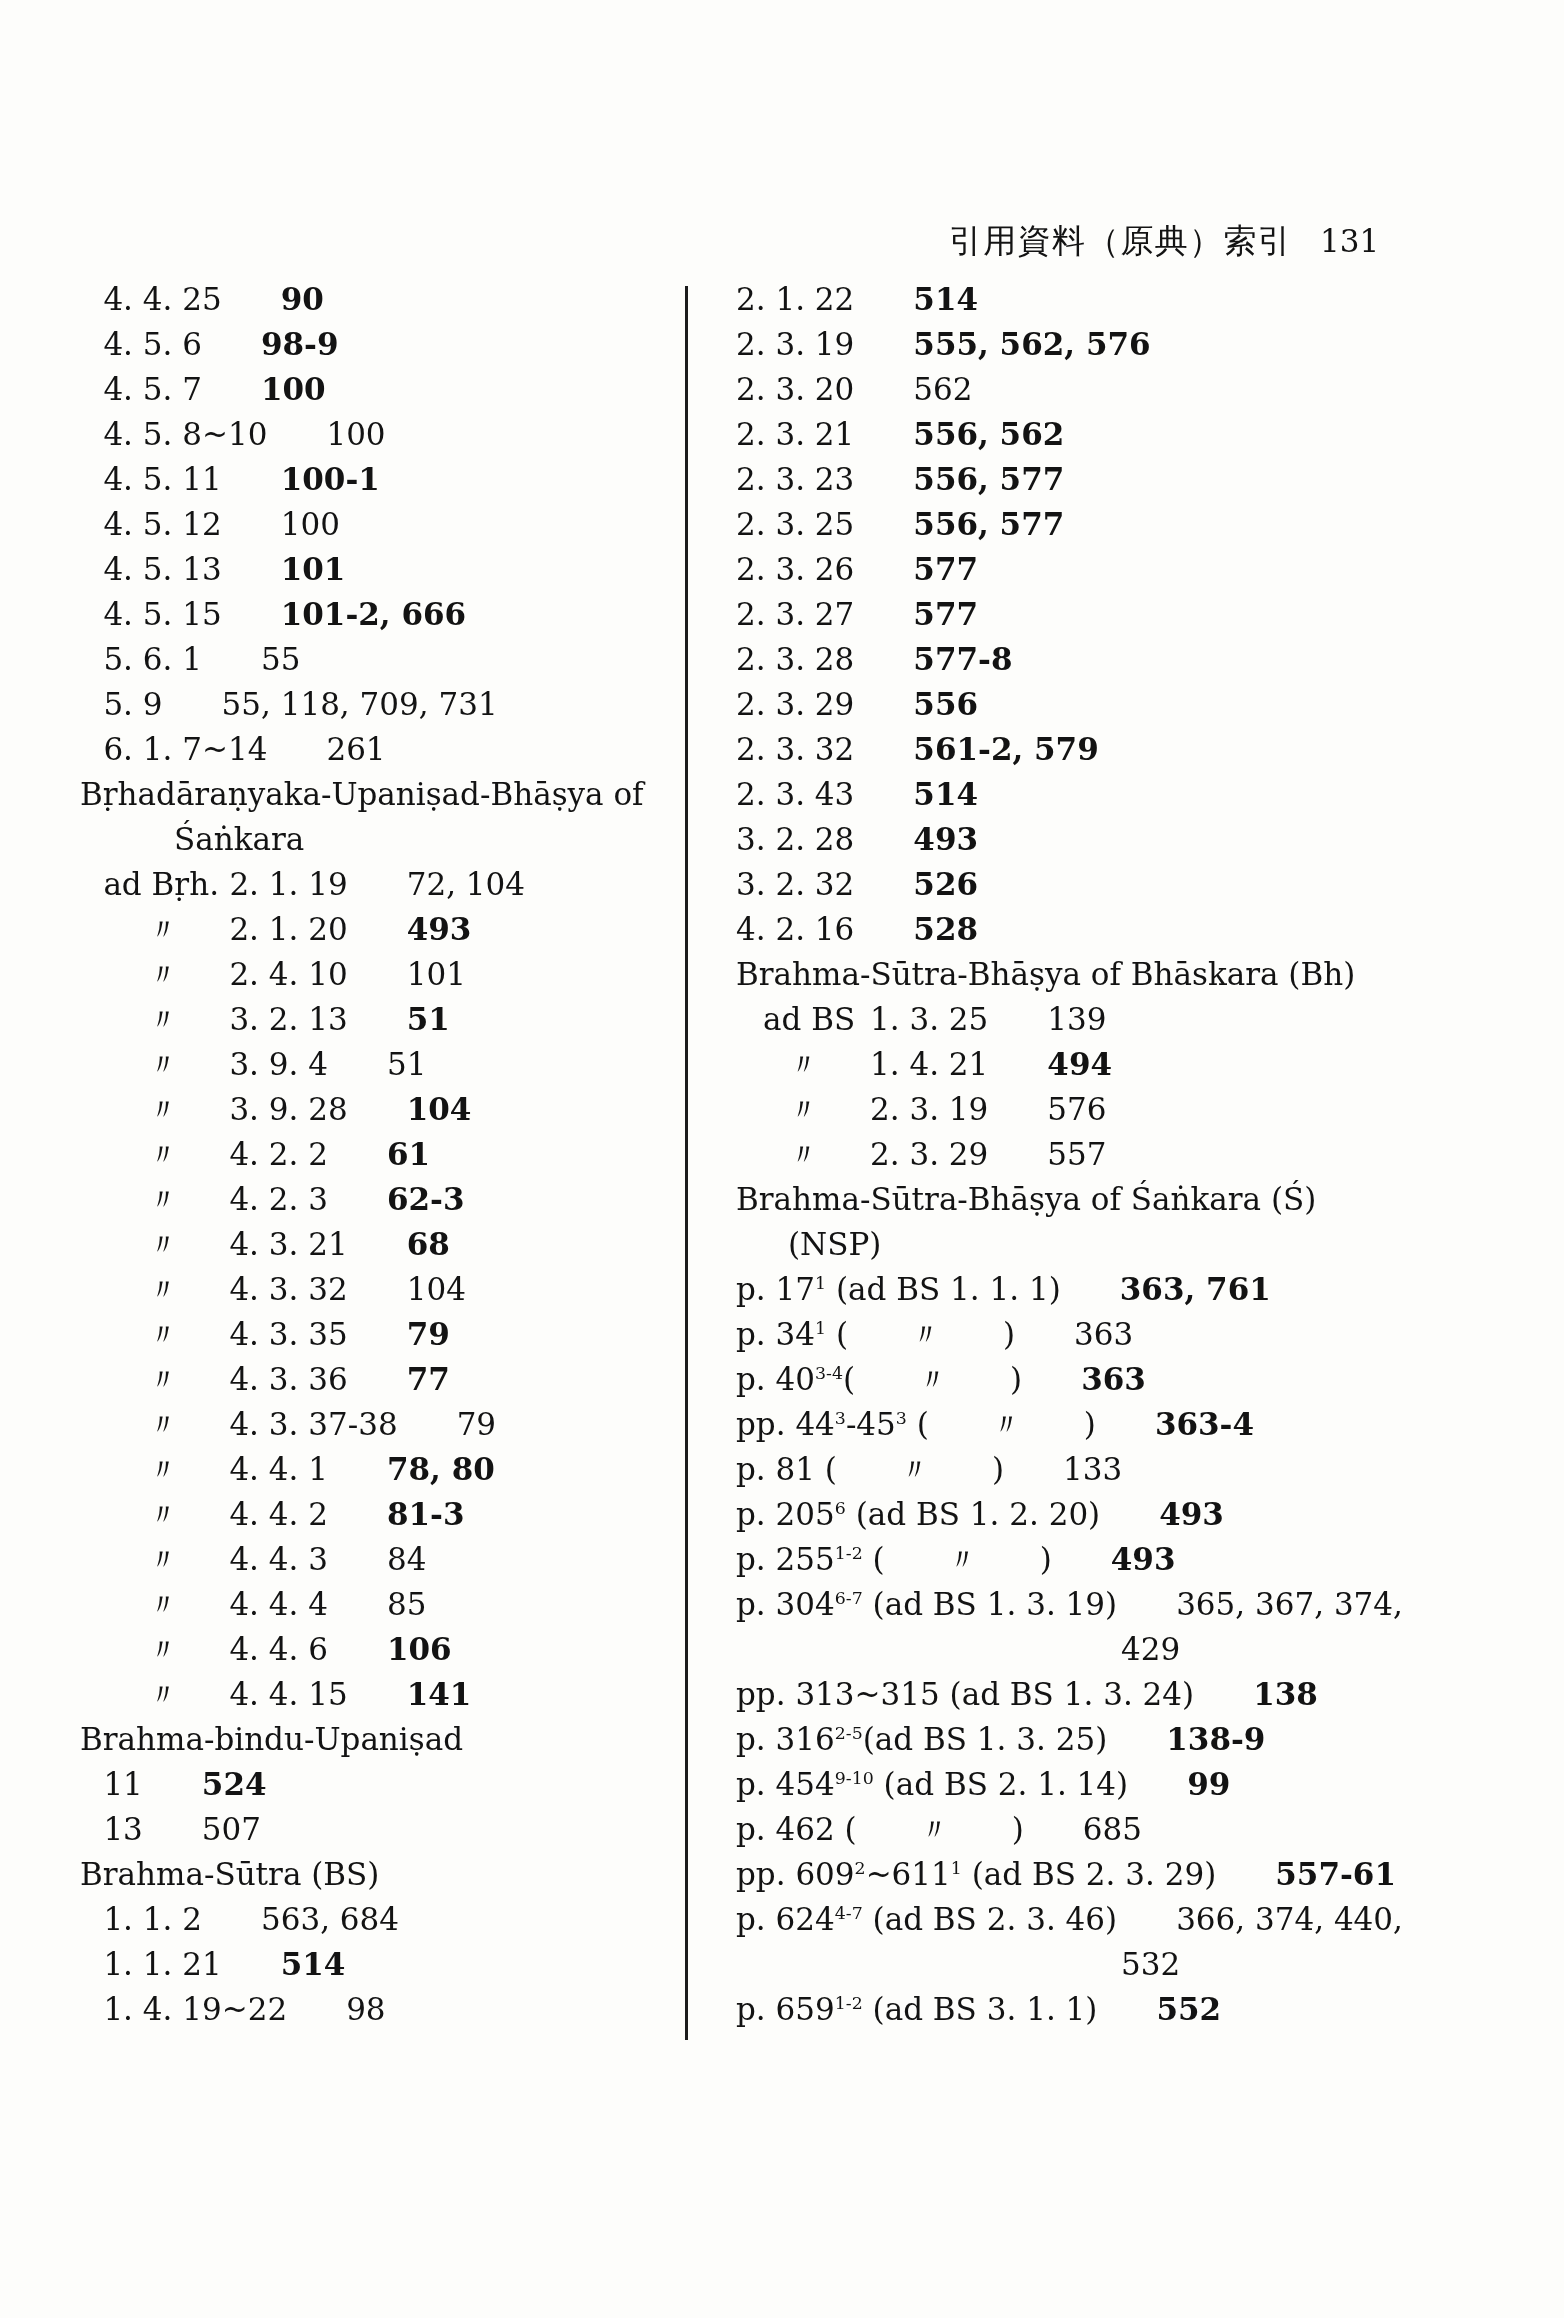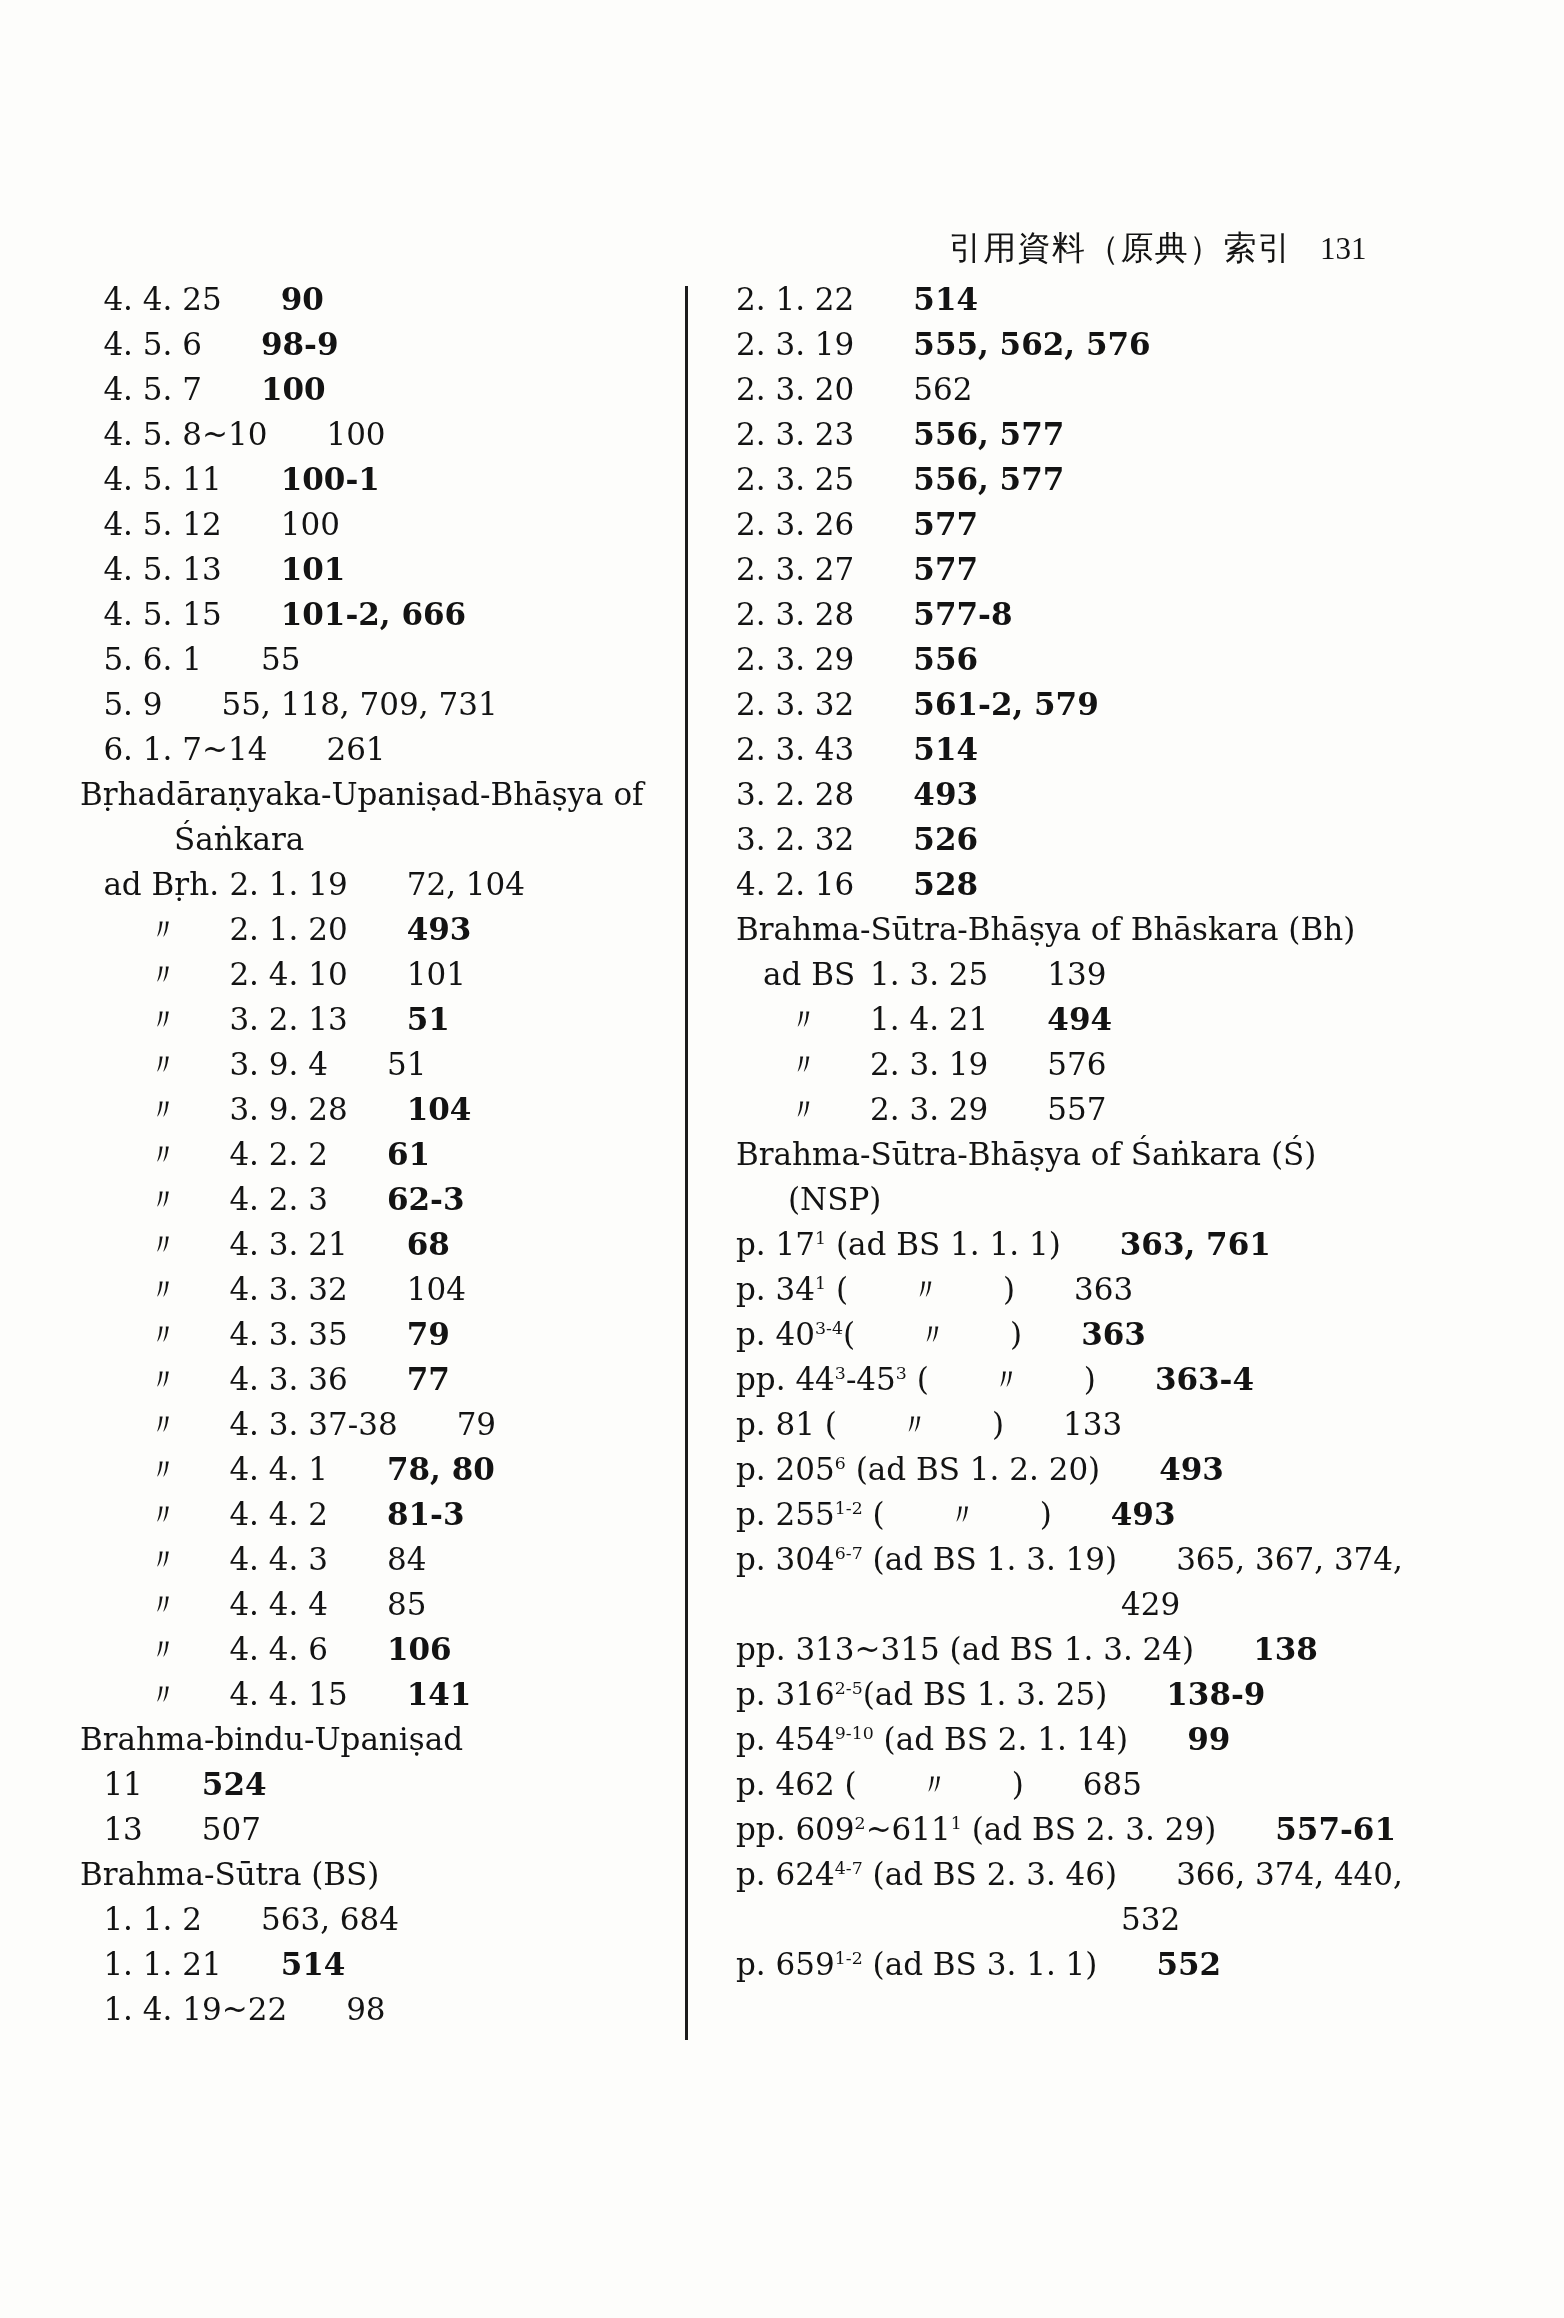--- a/index.html
+++ b/index.html
@@ -6,23 +6,22 @@
   .page{
     position:relative;
     width:1565px;height:2319px;
     background:#fdfdfb;
     overflow:hidden;
     font-family:"DejaVu Serif","Liberation Serif",serif;
     color:#131313;
   }
   .header{
     position:absolute;top:214px;left:949px;
-    font-size:33px;line-height:69px;white-space:nowrap;
+    font-size:33px;line-height:54px;white-space:nowrap;
     letter-spacing:1.3px;
-    font-family:Liberation Serif, serif;
   }
   .header .pagenum{font-size:31px;margin-left:28px;letter-spacing:0;}
   .divider{
     position:absolute;left:685px;top:286px;
     width:2.7px;height:1754px;background:#1c1c1c;
   }
   .col{position:absolute;top:277px;}
   .col-l{left:80px;width:602px;}
   .col-r{left:736px;width:813px;}
   .line{height:45px;line-height:45px;font-size:31px;white-space:nowrap;}
@@ -88,20 +87,21 @@
       <div class="line entry"><span class="ref">13</span><span class="pages">507</span></div>
       <div class="line title"><span class="it">Brahma-Sūtra (BS)</span></div>
       <div class="line entry"><span class="ref">1. 1. 2</span><span class="pages">563, 684</span></div>
       <div class="line entry"><span class="ref">1. 1. 21</span><span class="pages b">514</span></div>
       <div class="line entry"><span class="ref">1. 4. 19~22</span><span class="pages">98</span></div>
     </div>
   <div class="col col-r" id="col-right">
       <div class="line entry"><span class="ref">2. 1. 22</span><span class="pages b">514</span></div>
       <div class="line entry"><span class="ref">2. 3. 19</span><span class="pages b">555, 562, 576</span></div>
       <div class="line entry"><span class="ref">2. 3. 20</span><span class="pages">562</span></div>
+      <div class="line entry"><span class="ref">2. 3. 21</span><span class="pages b">556, 562</span></div>
       <div class="line entry"><span class="ref">2. 3. 23</span><span class="pages b">556, 577</span></div>
       <div class="line entry"><span class="ref">2. 3. 25</span><span class="pages b">556, 577</span></div>
       <div class="line entry"><span class="ref">2. 3. 26</span><span class="pages b">577</span></div>
       <div class="line entry"><span class="ref">2. 3. 27</span><span class="pages b">577</span></div>
       <div class="line entry"><span class="ref">2. 3. 28</span><span class="pages b">577-8</span></div>
       <div class="line entry"><span class="ref">2. 3. 29</span><span class="pages b">556</span></div>
       <div class="line entry"><span class="ref">2. 3. 32</span><span class="pages b">561-2, 579</span></div>
       <div class="line entry"><span class="ref">2. 3. 43</span><span class="pages b">514</span></div>
       <div class="line entry"><span class="ref">3. 2. 28</span><span class="pages b">493</span></div>
       <div class="line entry"><span class="ref">3. 2. 32</span><span class="pages b">526</span></div>

